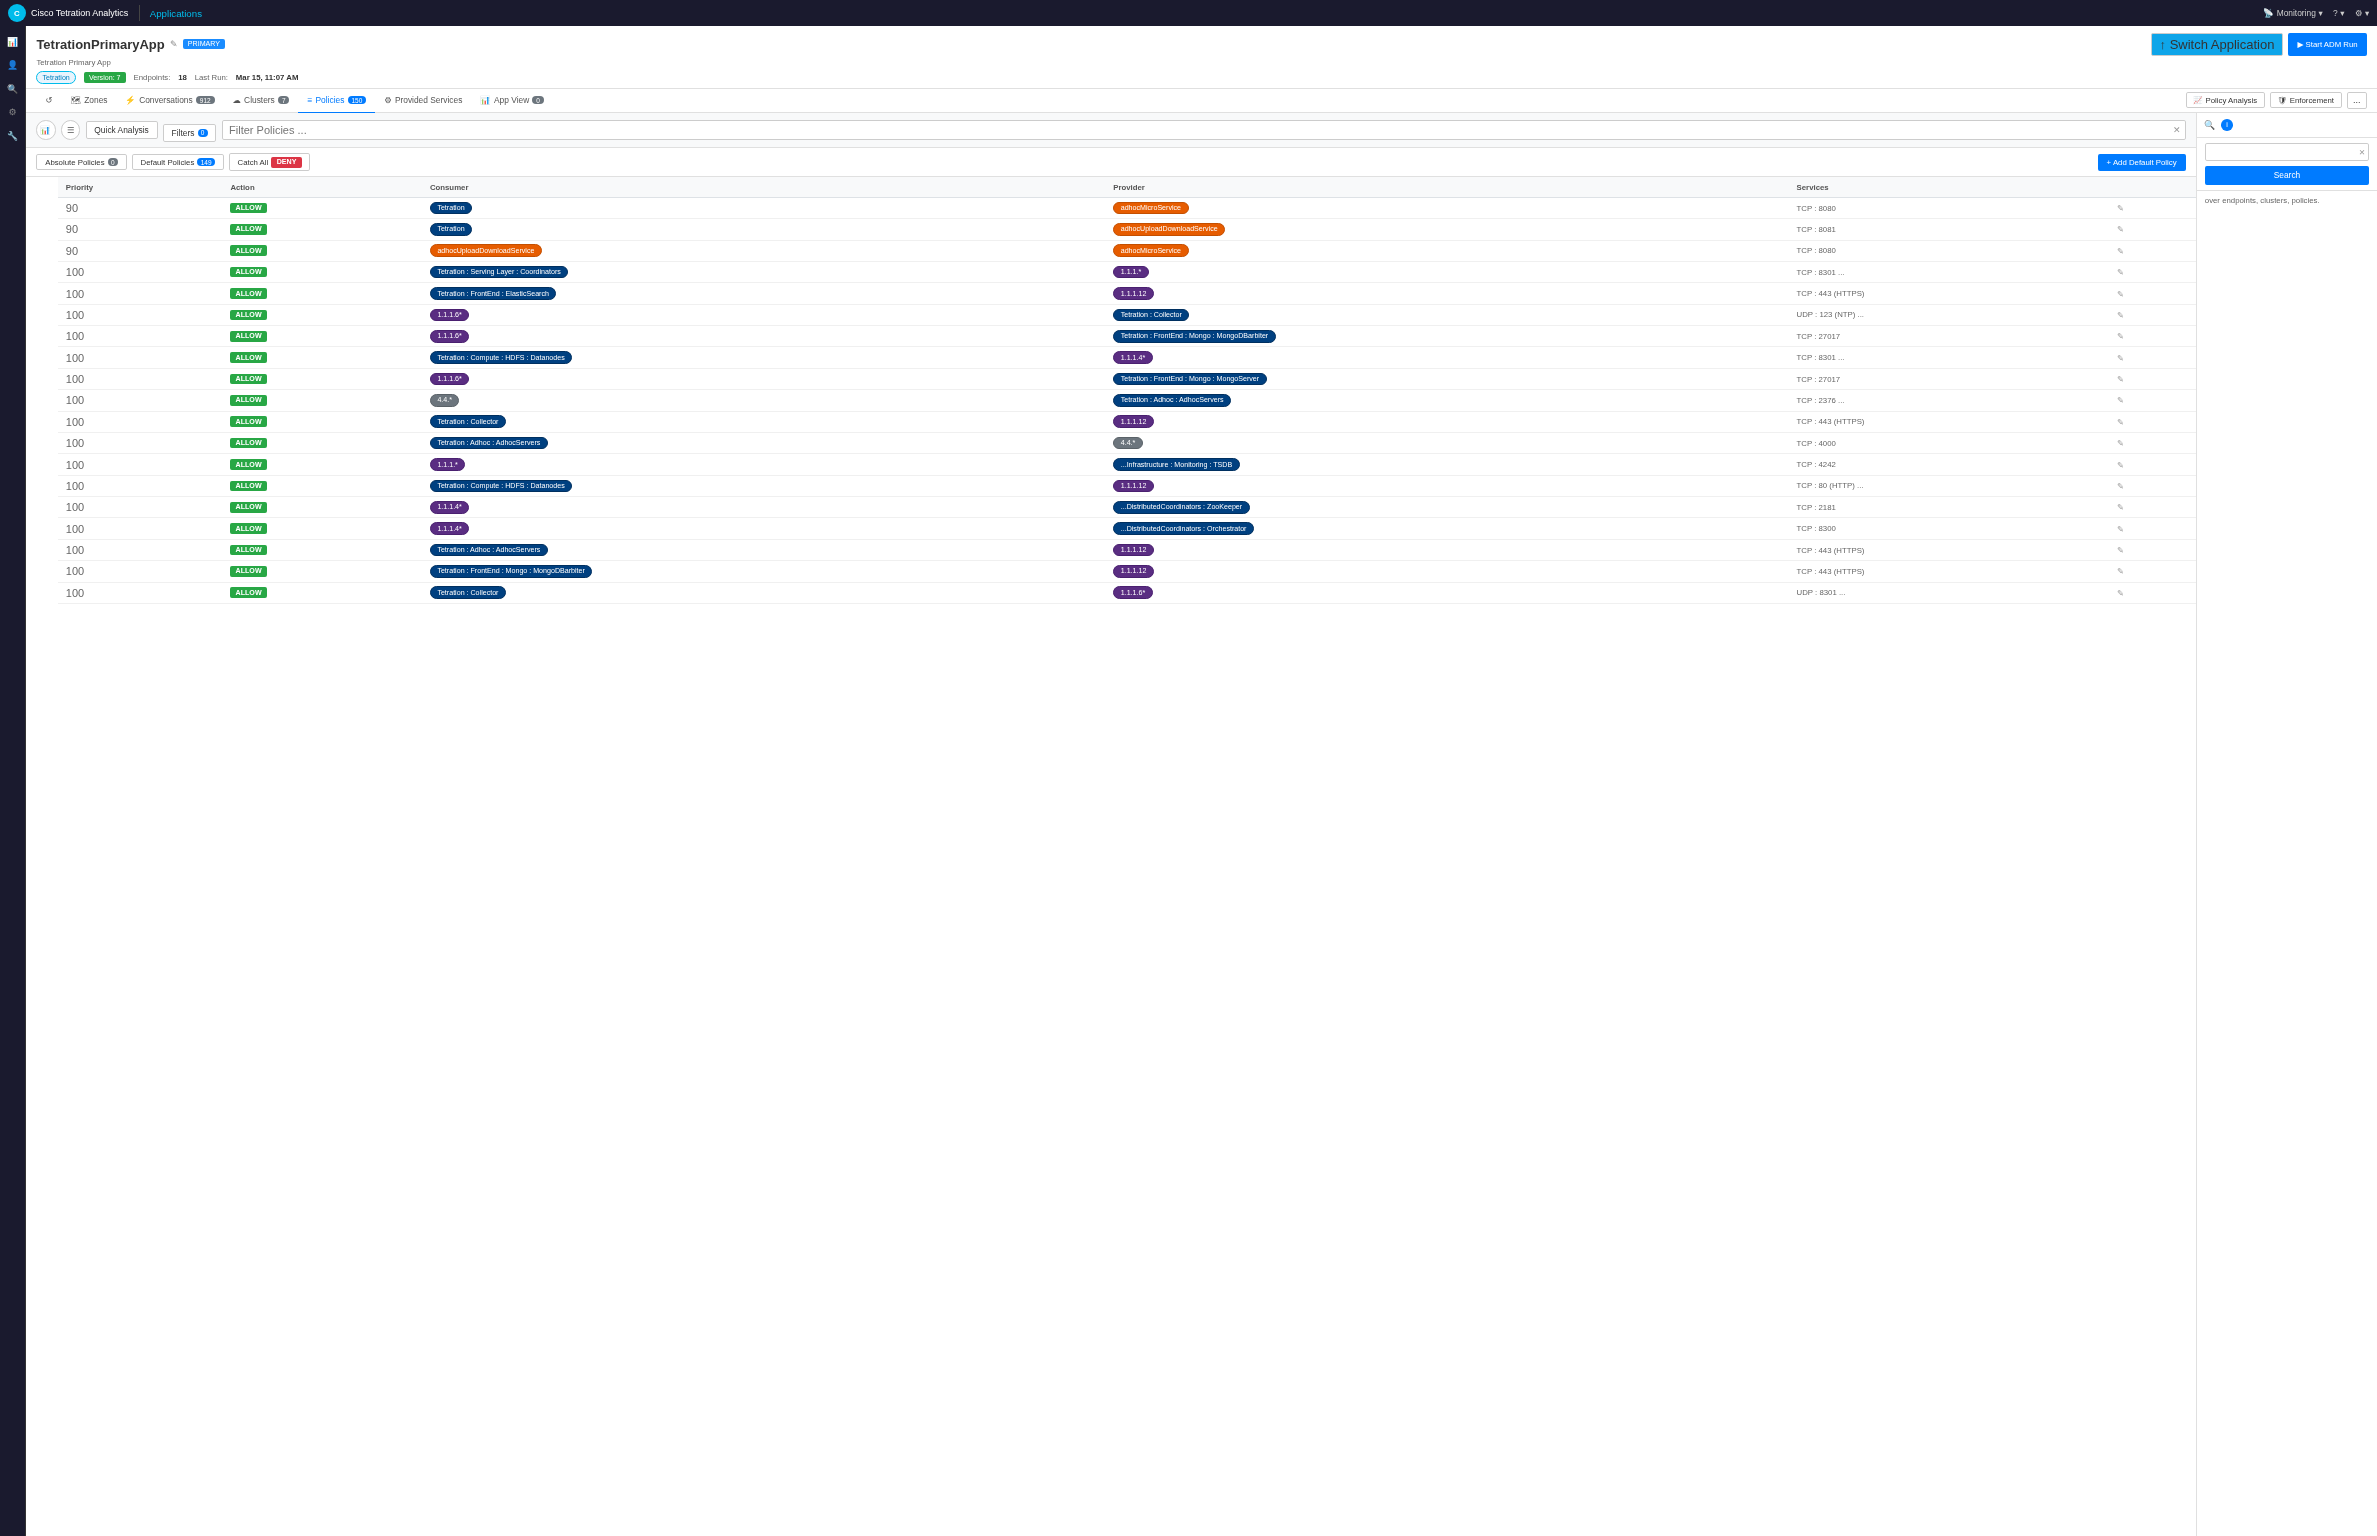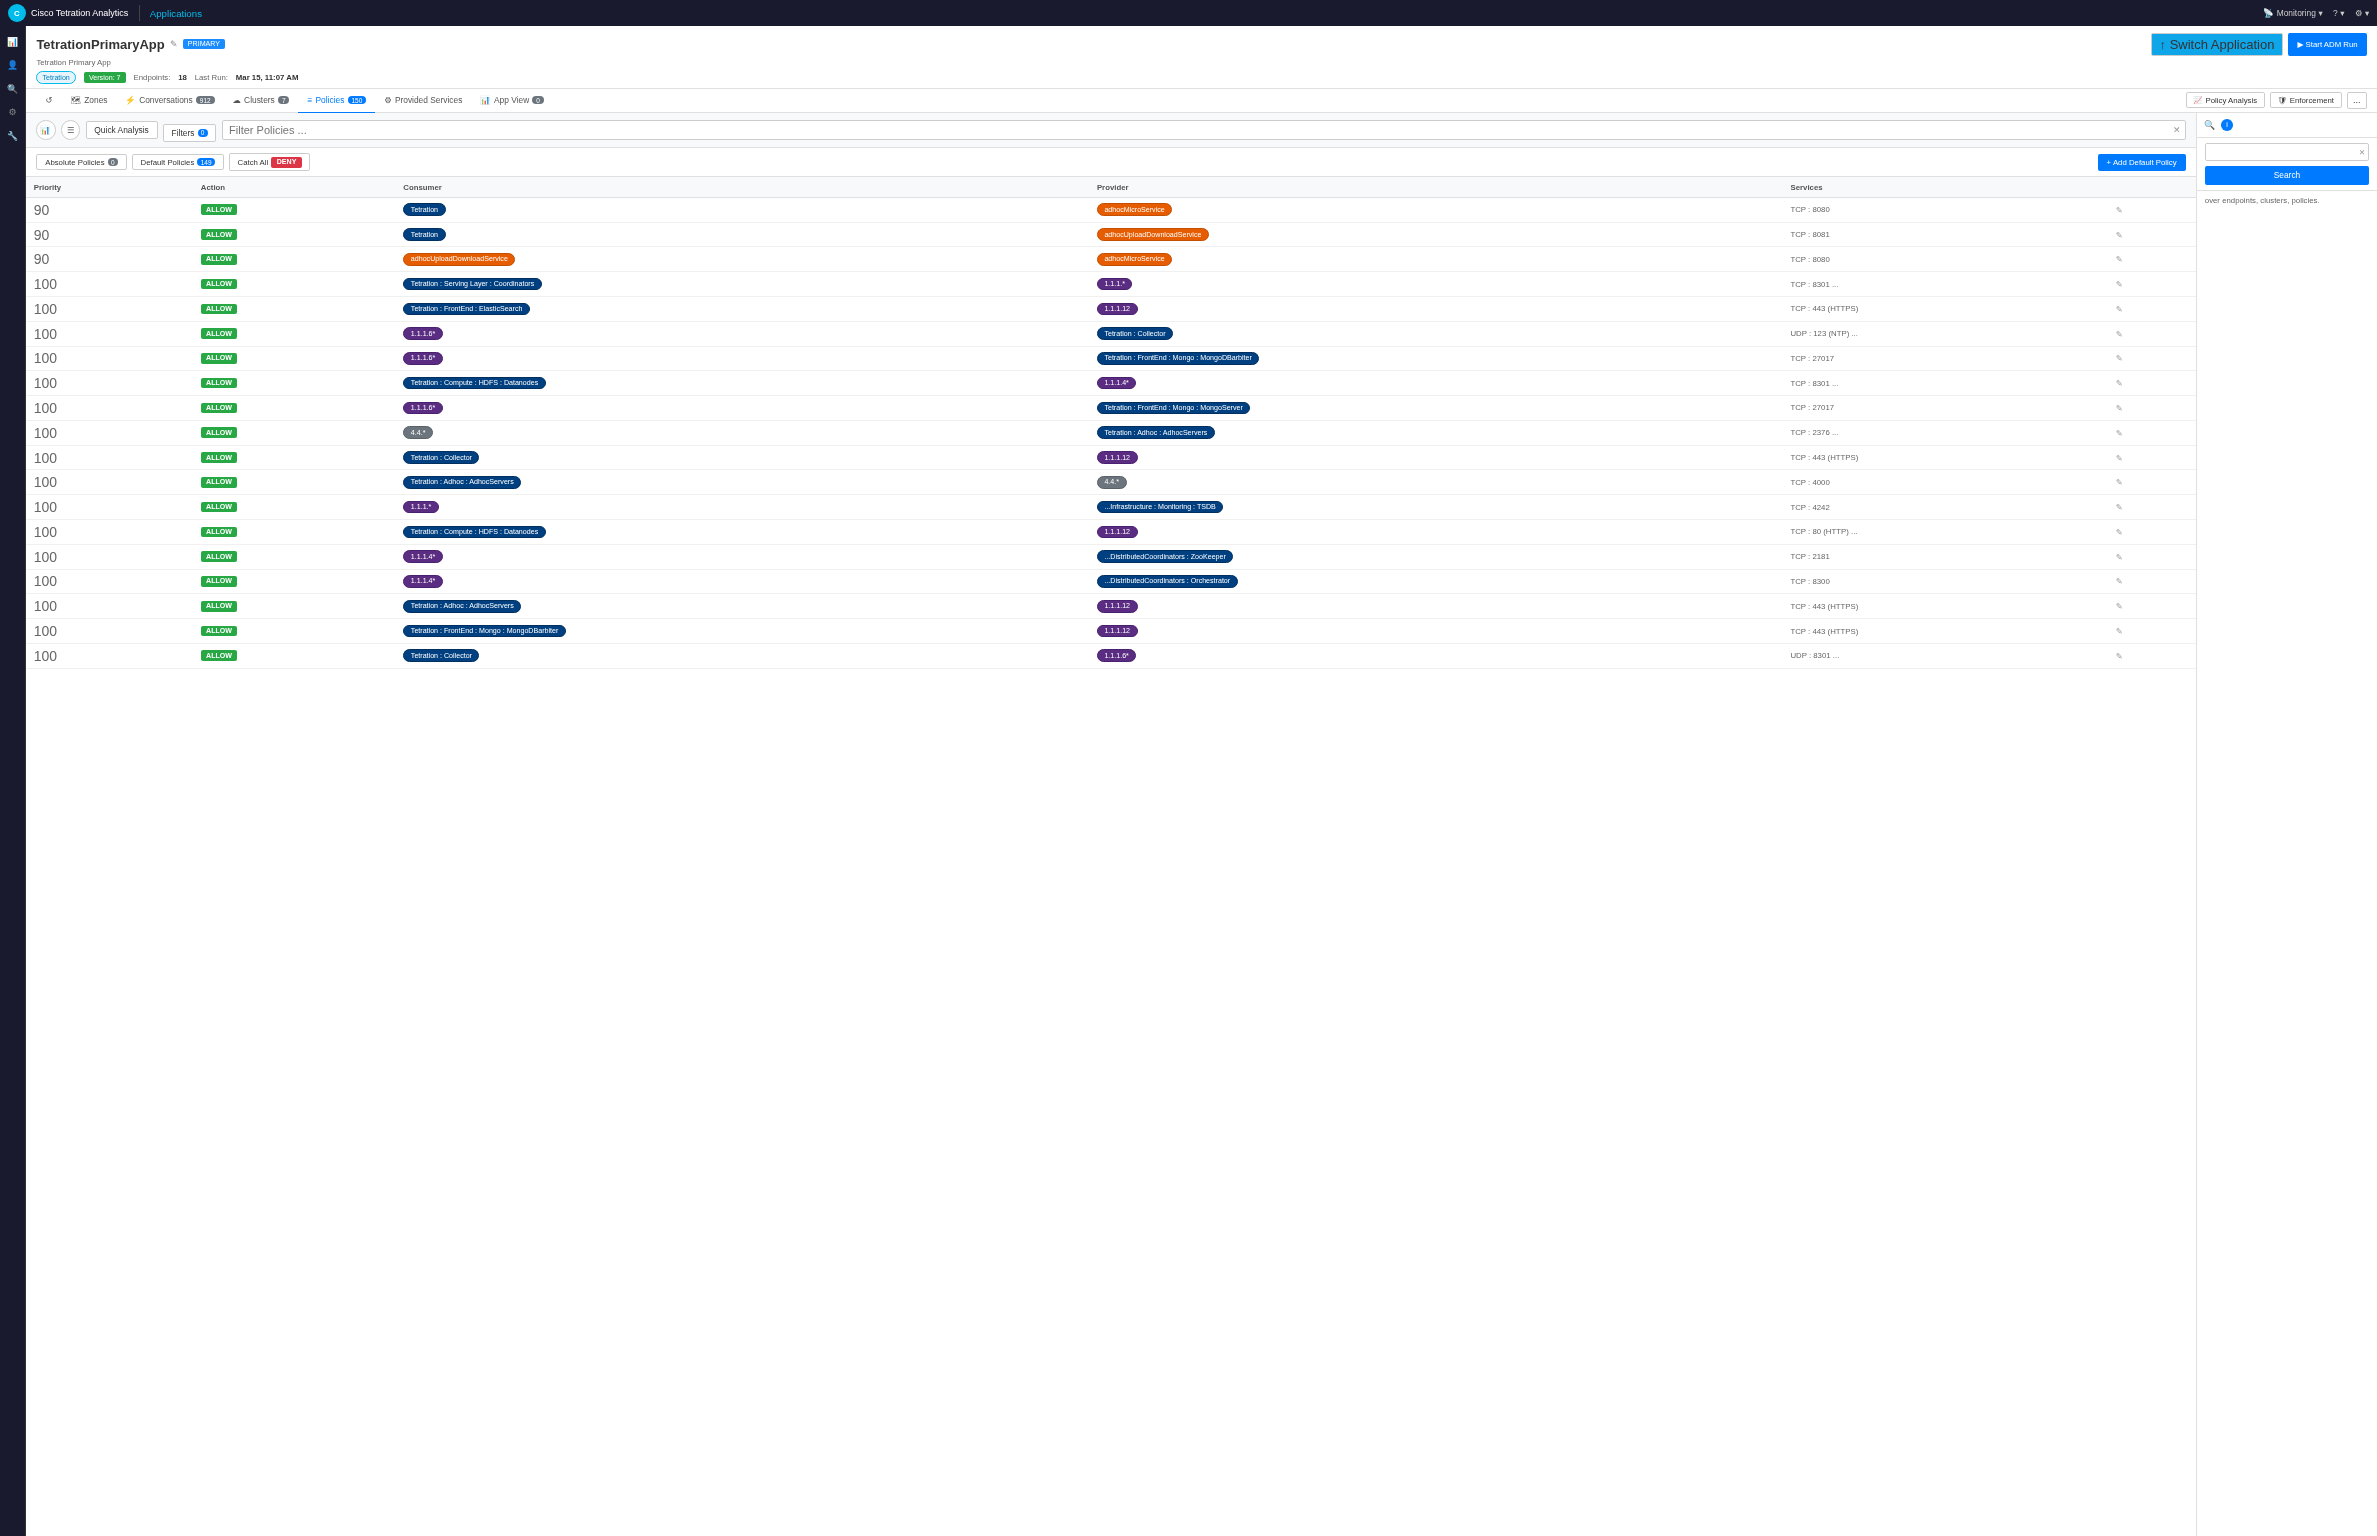--- a/index.html
+++ b/index.html
@@ -61,26 +61,26 @@
 
     
     .policy-type-bar { display: flex; align-items: center; gap: 5.2px; padding: 5.2px 10.4px; background: #fff; border-bottom: 0.6px solid #e0e0e0; }
     .btn-policy-type { background: #fff; border: 0.6px solid #ccc; color: #333; padding: 2.6px 7.8px; border-radius: 1.9px; cursor: pointer; font-size: 7.8px; display: flex; align-items: center; gap: 3.2px; justify-content: center; }
     .policy-count { background: #6c757d; color: #fff; font-size: 6.5px; padding: 0.6px 3.2px; border-radius: 6.5px; }
     .policy-count.has-count { background: #007bff; }
     .catch-all-badge { background: #dc3545; color: #fff; font-size: 7.1px; padding: 1.3px 5.2px; border-radius: 1.9px; font-weight: 600; }
     .btn-add-default { background: #007bff; color: #fff; border: none; padding: 3.9px 9px; border-radius: 1.9px; cursor: pointer; font-size: 7.8px; margin-left: auto; display: flex; align-items: center; gap: 2.6px; }
 
     
-    .table-wrap { flex: 1; overflow-y: auto; }
+    .table-wrap { flex: 1; overflow-y: auto; margin-left: 32px; }
     table { width: 100%; border-collapse: collapse; }
     thead th { background: #f8f9fa; border-bottom: 1.3px solid #dee2e6; padding: 5.2px 7.8px; text-align: left; font-size: 7.8px; font-weight: 600; color: #555; white-space: nowrap; position: sticky; top: 0; z-index: 1; }
     tbody tr { border-bottom: 0.6px solid #f0f0f0; }
     tbody td { padding: 3.9px 7.8px; font-size: 7.8px; color: #333; vertical-align: middle; }
-    .td-priority { color: #666; font-size: 14px; }
+    .td-priority { color: #666; font-size: 11px; }
     .badge-allow { background: #28a745; color: #fff; padding: 1.3px 5.2px; border-radius: 1.9px; font-size: 7.1px; font-weight: 600; display: inline-block; }
     .cluster-badge { display: inline-block; padding: 1.3px 6.5px; border-radius: 7.8px; font-size: 7.1px; font-weight: 500; }
     .cluster-blue { background: #004080; color: #fff; border: 0.6px solid #003060; }
     .cluster-orange { background: #e65c00; color: #fff; border: 0.6px solid #c44f00; }
     .cluster-purple { background: #5a2d82; color: #fff; border: 0.6px solid #4a2070; }
     .cluster-gray { background: #6c757d; color: #fff; border: 0.6px solid #5a6268; }
     .service-text { color: #666; font-size: 7.8px; }
     .edit-row-btn { color: #999; cursor: pointer; font-size: 8.4px; }
 
     

